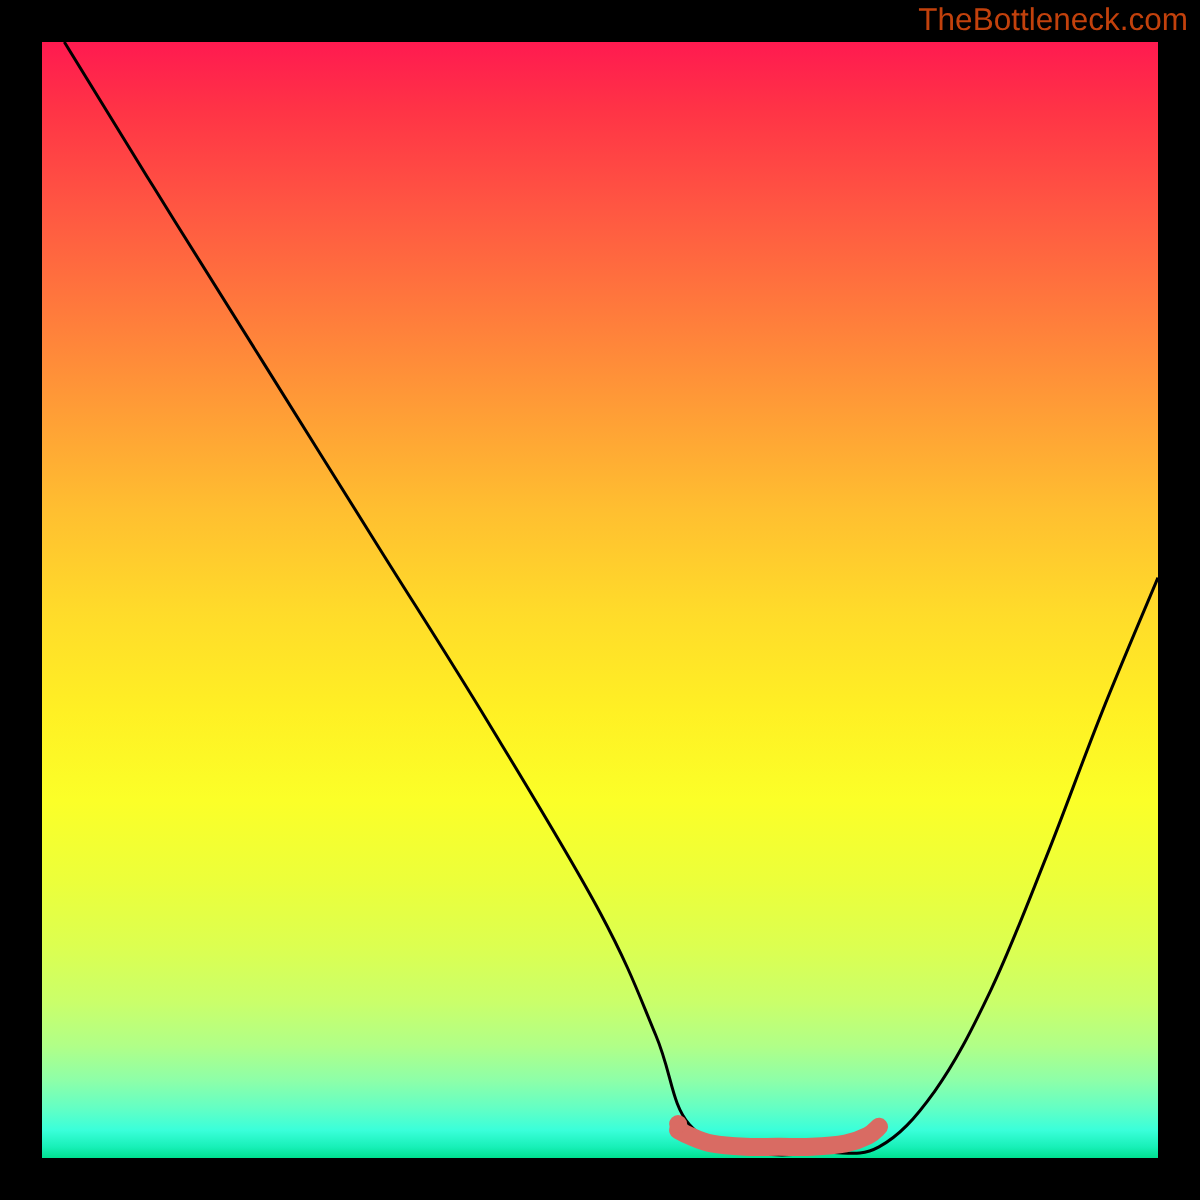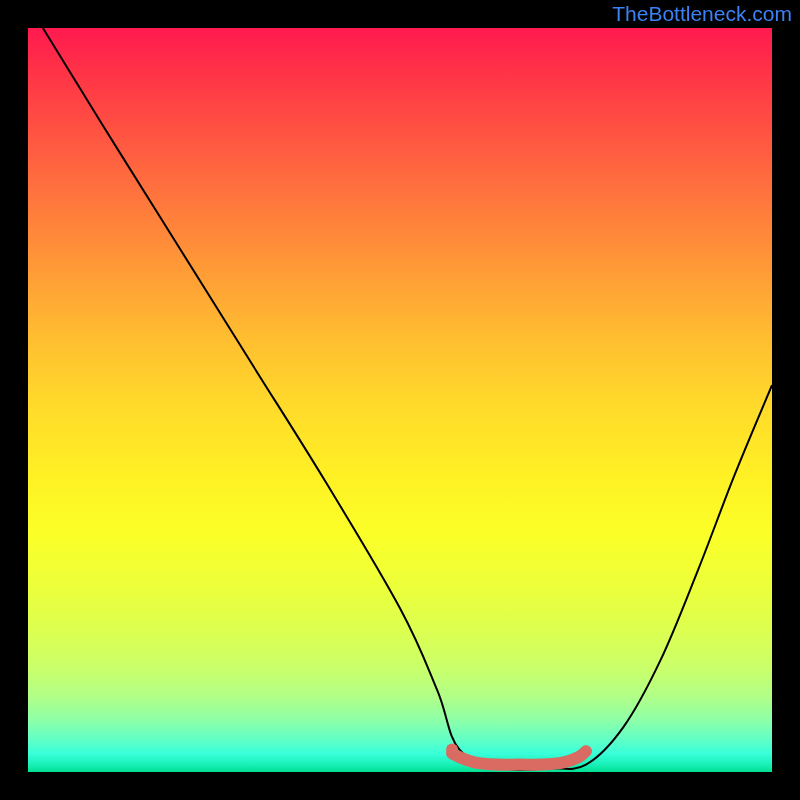--- a/index.html
+++ b/index.html
@@ -1,21 +1,21 @@
 <!DOCTYPE html>
 <html><head>
 <meta charset="utf-8">
 <style>
   * { margin: 0; padding: 0; box-sizing: border-box; }
   body { width: 800px; height: 800px; background: #000; position: relative; font-family: Arial, sans-serif; }
   .attribution {
     position: absolute;
     top: 2px;
     right: 8px;
-    color: #3b82f6;
+    color: #c2410c;
     font-size: 21px;
     font-weight: 400;
     z-index: 10;
   }
   .plot-area {
     position: absolute;
     left: 28px;
     top: 28px;
     width: 744px;
     height: 744px;

